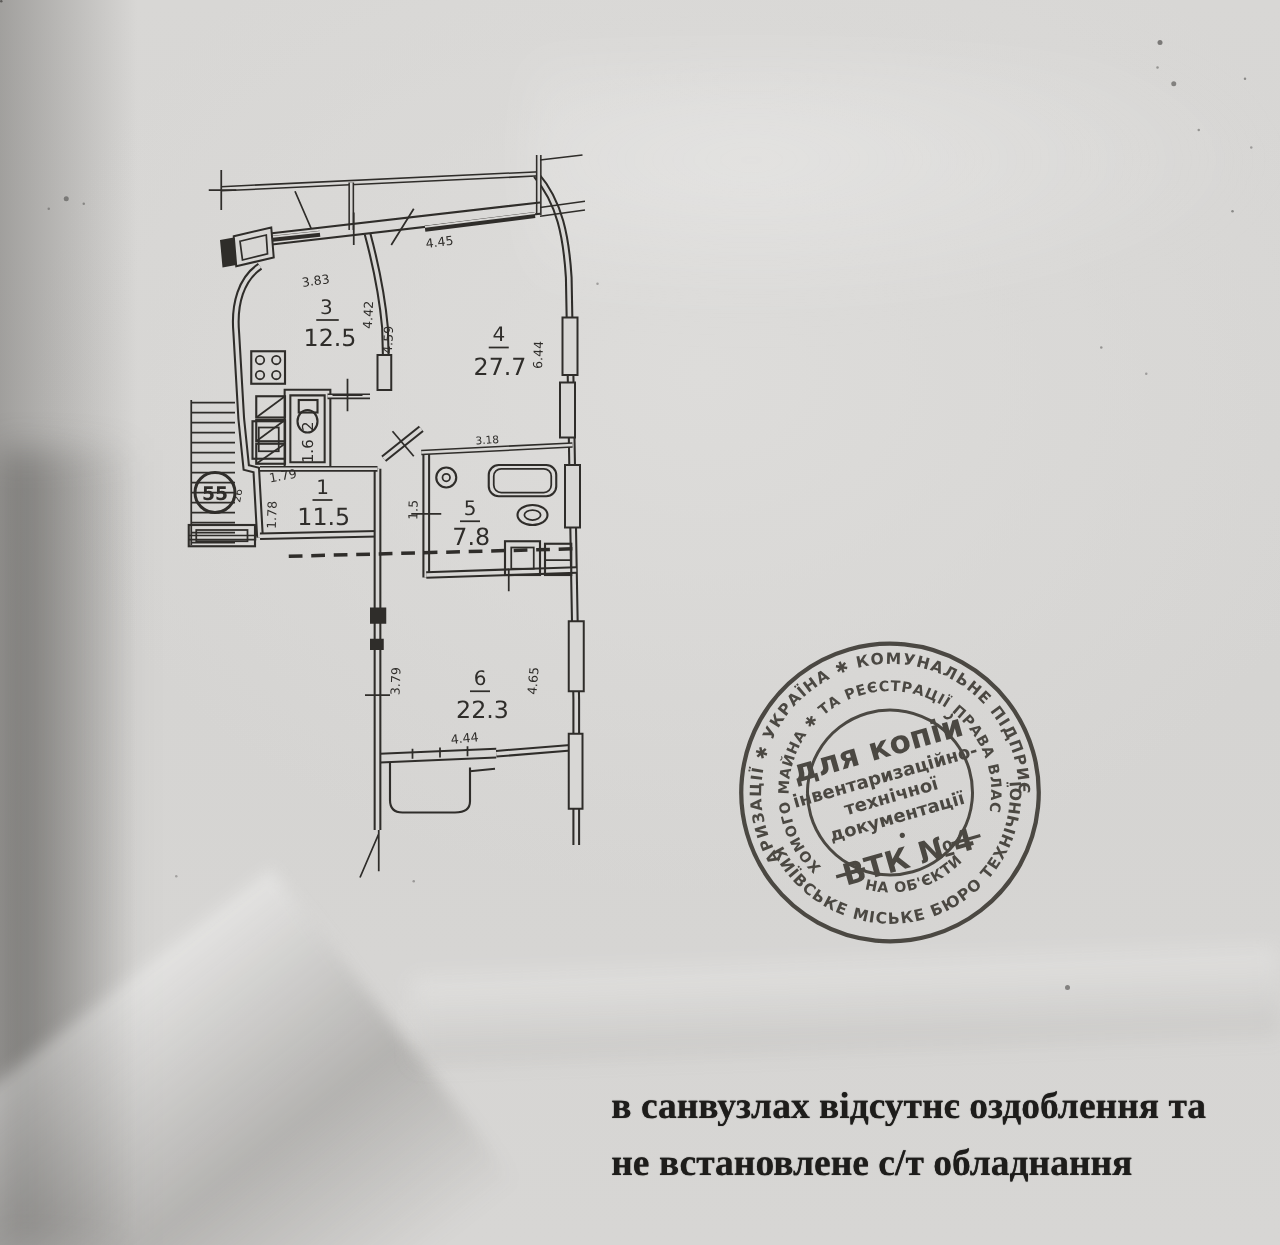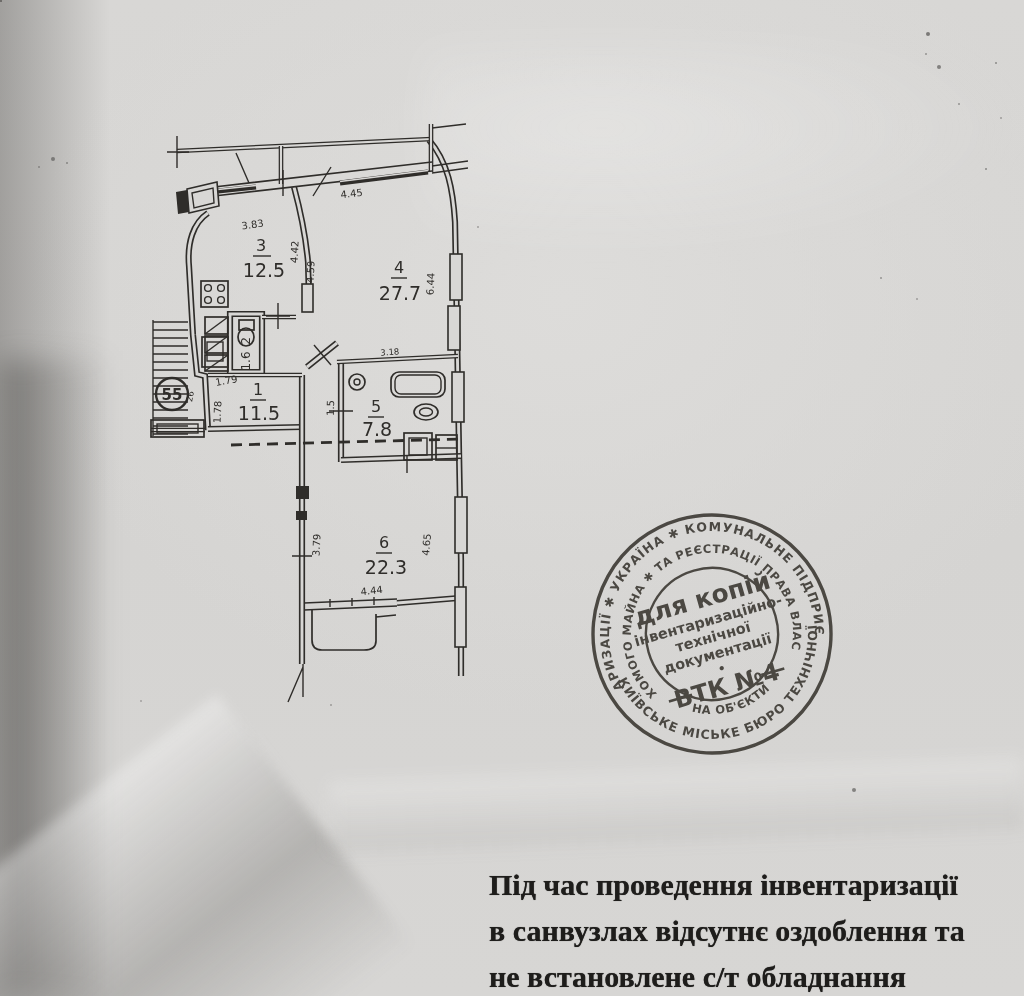--- a/index.html
+++ b/index.html
@@ -289,18 +289,17 @@
         <text y="25" font-size="14.5">документації</text>
         <text y="40" font-size="12">•</text>
         <text y="62" font-size="24">ВТК №4</text>
         <line x1="-60" y1="53" x2="-36" y2="53" stroke-width="2.6"></line>
         <line x1="36" y1="53" x2="60" y2="53" stroke-width="2.6"></line>
       </g>
     </g>
   </svg>
 
   <div id="note">
-    <div>Під час проведення інвентаризації</div>
     <div>в санвузлах відсутнє оздоблення та</div>
     <div>не встановлене с/т обладнання</div>
   </div>
 
 </div>
 
 </body></html>

